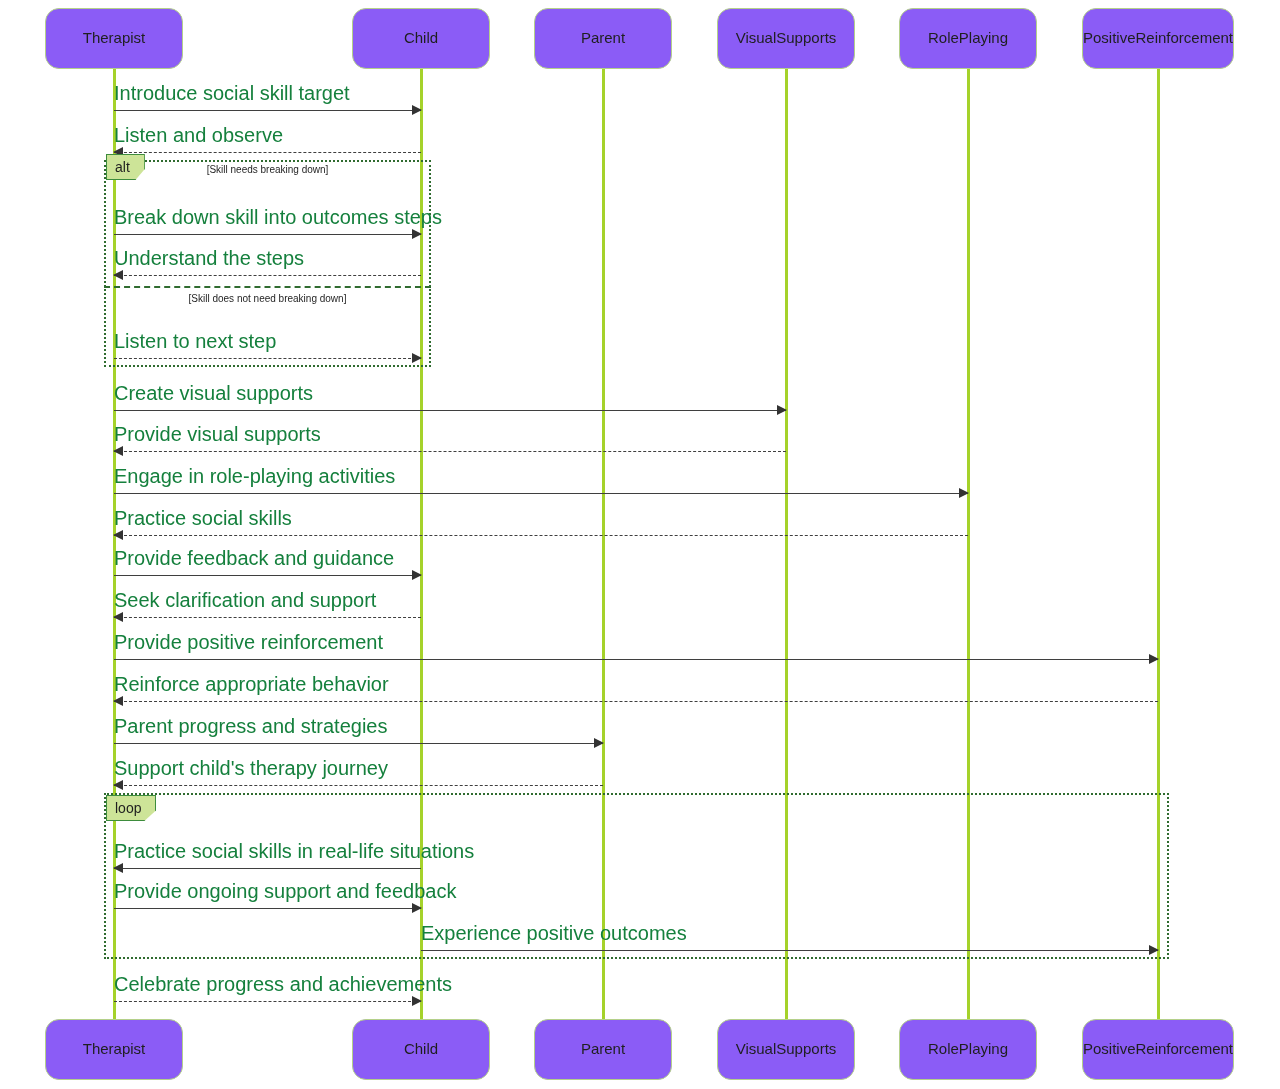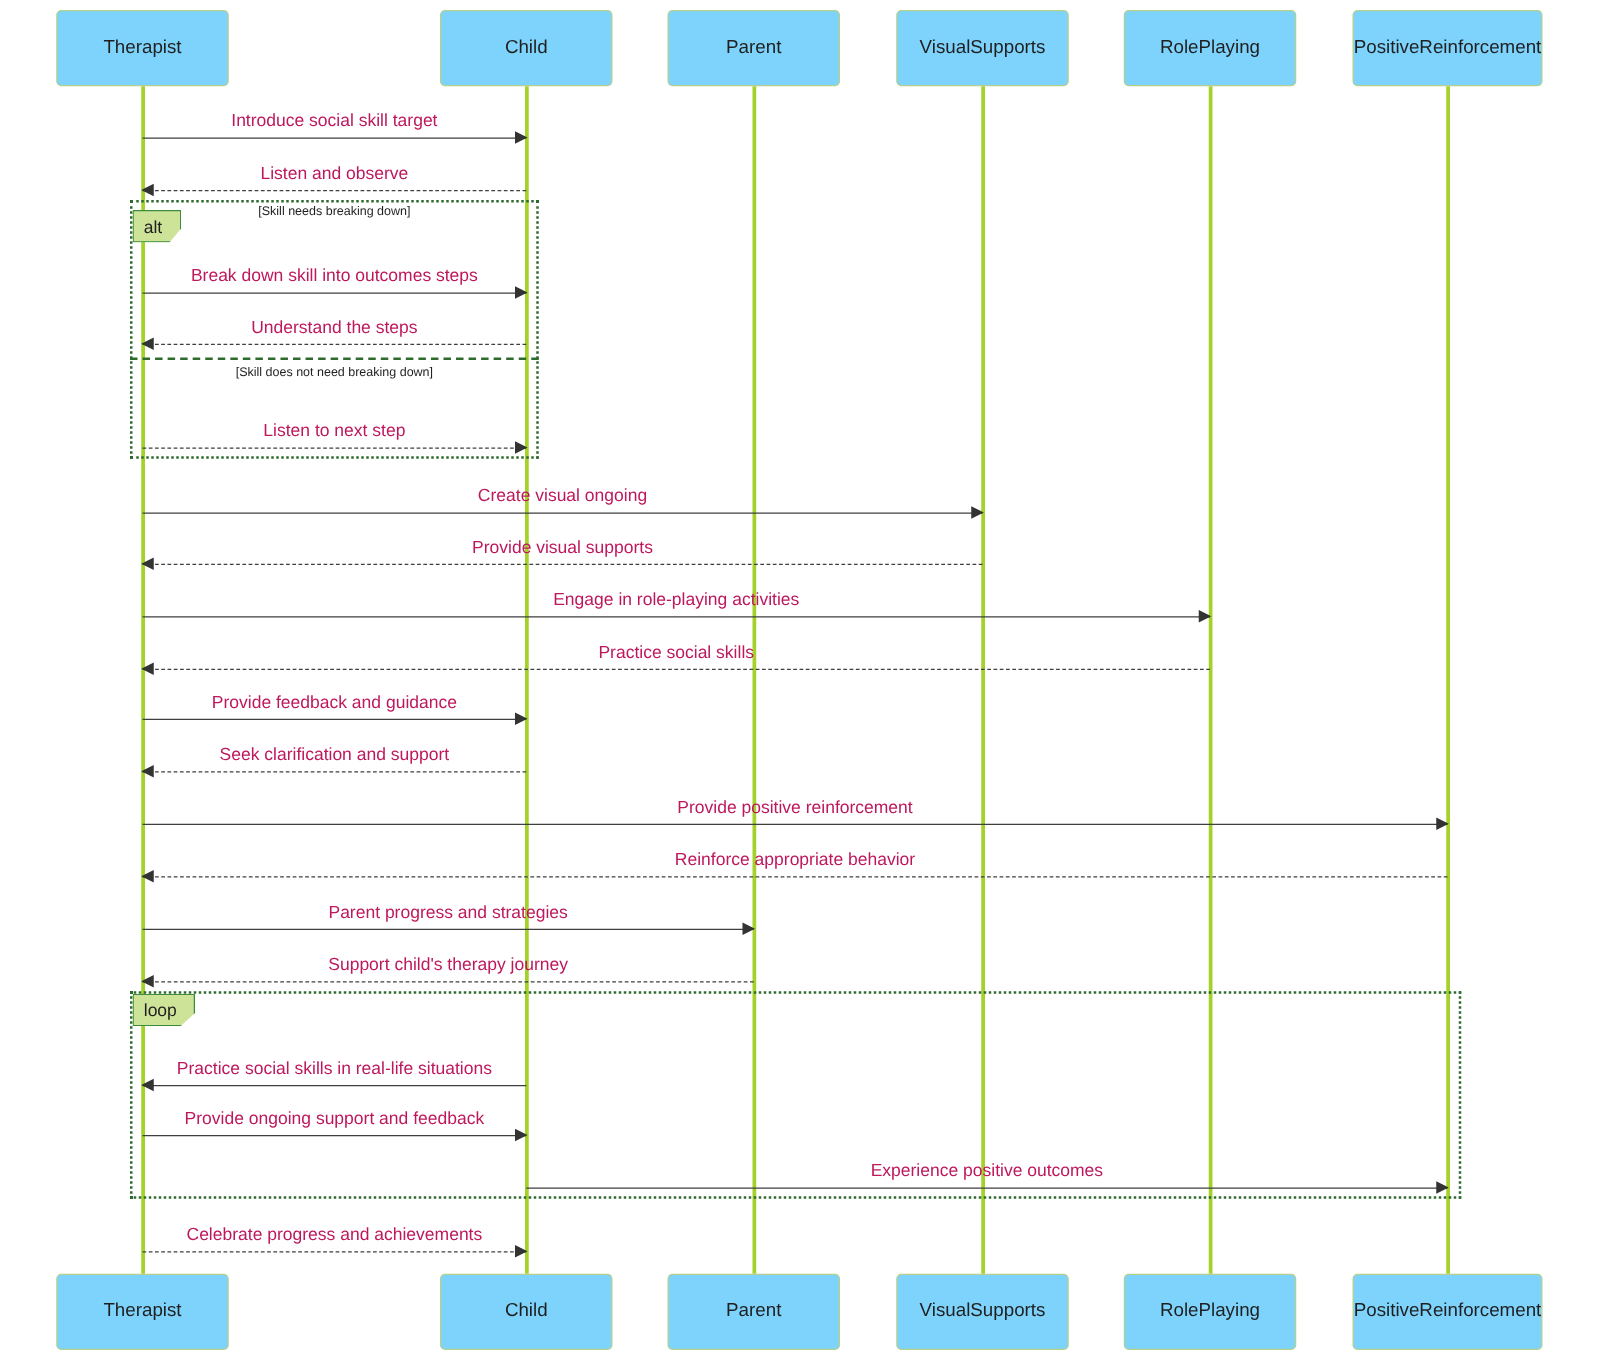--- a/index.html
+++ b/index.html
@@ -14,23 +14,23 @@
     position: relative;
     width: 1280px;
     height: 1089px;
     background: #ffffff;
     overflow: hidden;
   }
   
   .actor-box {
     position: absolute;
     box-sizing: border-box;
-    background: #7dd3fc;
+    background: #8b5cf6;
     border: 1px solid #b4d08a;
-    border-radius: 4px;
+    border-radius: 14px;
     display: flex;
     align-items: center;
     justify-content: center;
     text-align: center;
     font-size: 15px;
     color: #1f1f1f;
     line-height: 1.1;
     z-index: 6;
   }
   .actor-label {
@@ -75,23 +75,23 @@
     border-left: 10px solid #333333;
   }
   .msg.to-left .head {
     left: -1px;
     border-right: 10px solid #333333;
   }
   .msg .mlabel {
     position: absolute;
     bottom: 6px;
     width: 100%;
-    text-align: center;
-    font-size: 14px;
-    color: #be185d;
+    text-align: left;
+    font-size: 20px;
+    color: #15803d;
     white-space: nowrap;
     line-height: 1.1;
   }
   
   .fragment {
     position: absolute;
     box-sizing: border-box;
     border: 2px dotted #2f6b2f;
     background: transparent;
     z-index: 3;
@@ -129,21 +129,21 @@
 <body>
 
 <div id="diagram">
     <div class="lifeline" style="left: 113px; top: 69px; height: 950px;"></div>
     <div class="lifeline" style="left: 420px; top: 69px; height: 950px;"></div>
     <div class="lifeline" style="left: 602px; top: 69px; height: 950px;"></div>
     <div class="lifeline" style="left: 785px; top: 69px; height: 950px;"></div>
     <div class="lifeline" style="left: 967px; top: 69px; height: 950px;"></div>
     <div class="lifeline" style="left: 1157px; top: 69px; height: 950px;"></div>
     <div class="fragment" style="left: 104px; top: 160px; width: 327px; height: 207px;"></div>
-    <div class="frag-tag" style="left: 106px; top: 168px;">alt</div>
+    <div class="frag-tag" style="left: 106px; top: 154px;">alt</div>
     <div class="frag-title" style="left: 104px; top: 164px; width: 327px;">[Skill needs breaking down]</div>
     <div class="frag-divider" style="left: 104px; top: 286px; width: 327px;"></div>
     <div class="frag-title" style="left: 104px; top: 293px; width: 327px;">[Skill does not need breaking down]</div>
     <div class="fragment" style="left: 104px; top: 793px; width: 1065px; height: 166px;"></div>
     <div class="frag-tag" style="left: 106px; top: 795px;">loop</div>
     <div class="msg to-right" style="left: 114px; top: 110px; width: 307px;">
       <div class="line"></div>
       <div class="head"></div>
       <div class="mlabel">Introduce social skill target</div>
     </div>
@@ -163,21 +163,21 @@
       <div class="mlabel">Understand the steps</div>
     </div>
     <div class="msg dashed to-right" style="left: 114px; top: 358px; width: 307px;">
       <div class="line"></div>
       <div class="head"></div>
       <div class="mlabel">Listen to next step</div>
     </div>
     <div class="msg to-right" style="left: 114px; top: 410px; width: 672px;">
       <div class="line"></div>
       <div class="head"></div>
-      <div class="mlabel">Create visual ongoing</div>
+      <div class="mlabel">Create visual supports</div>
     </div>
     <div class="msg dashed to-left" style="left: 114px; top: 451px; width: 672px;">
       <div class="line"></div>
       <div class="head"></div>
       <div class="mlabel">Provide visual supports</div>
     </div>
     <div class="msg to-right" style="left: 114px; top: 493px; width: 854px;">
       <div class="line"></div>
       <div class="head"></div>
       <div class="mlabel">Engage in role-playing activities</div>

